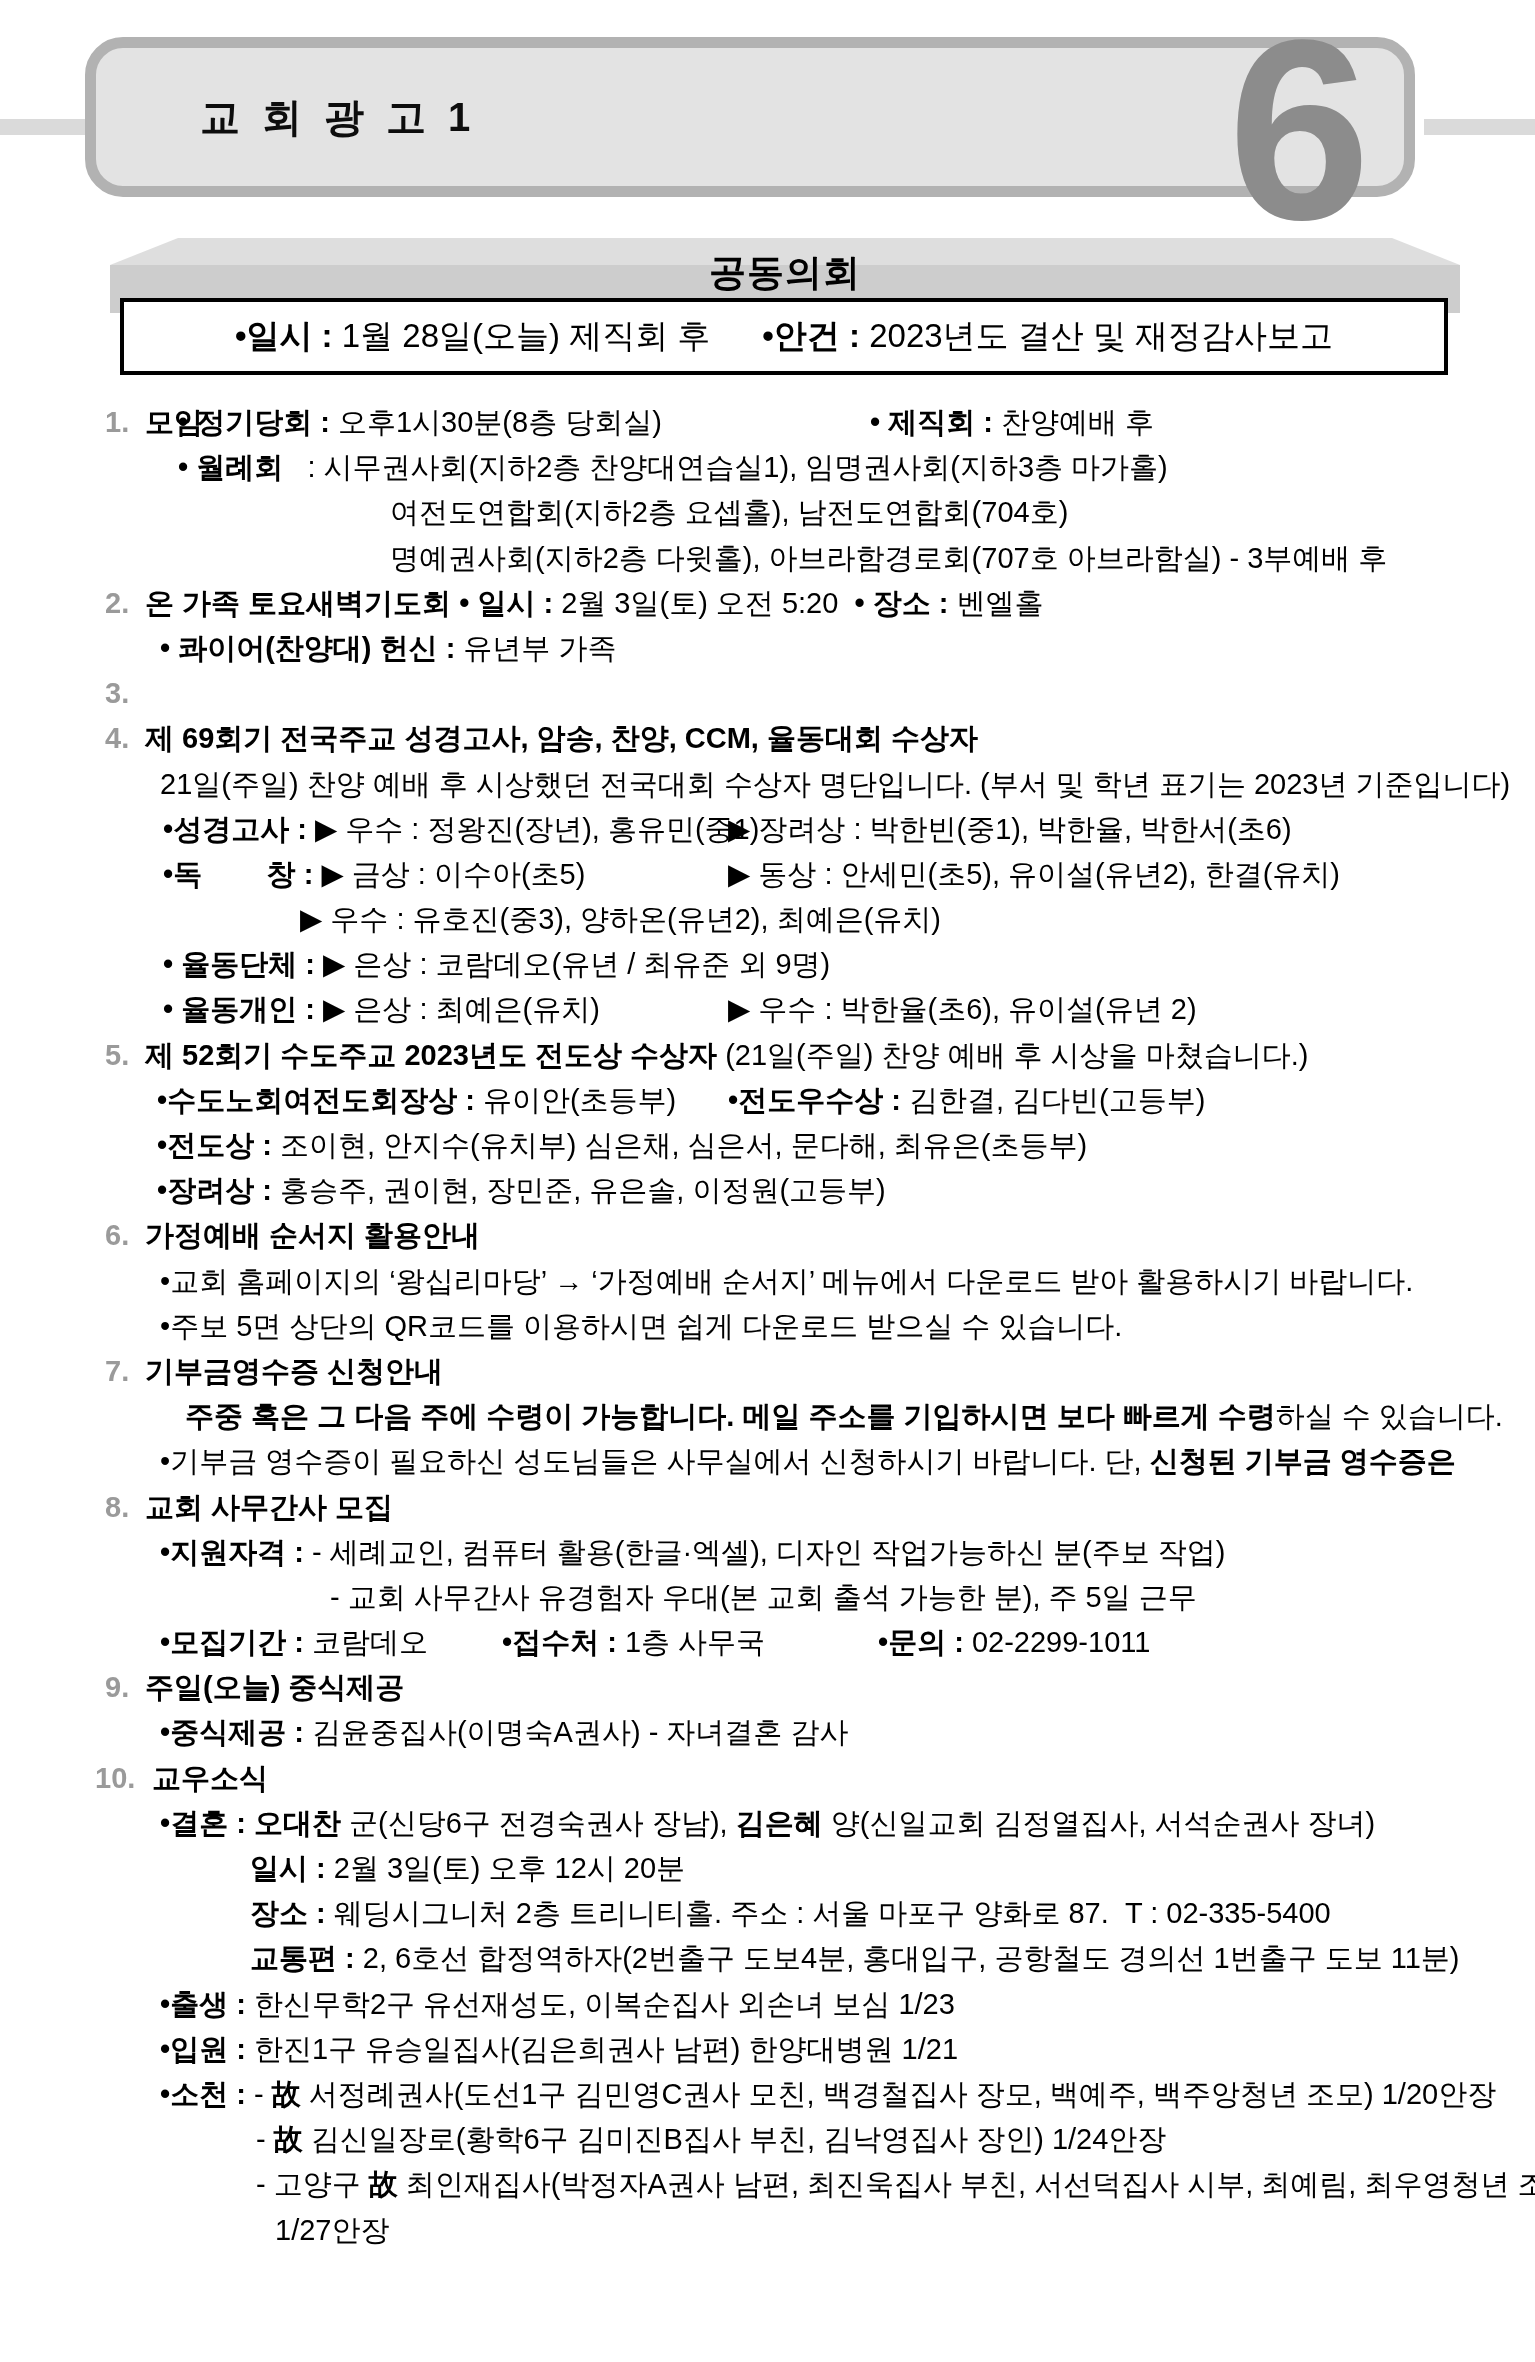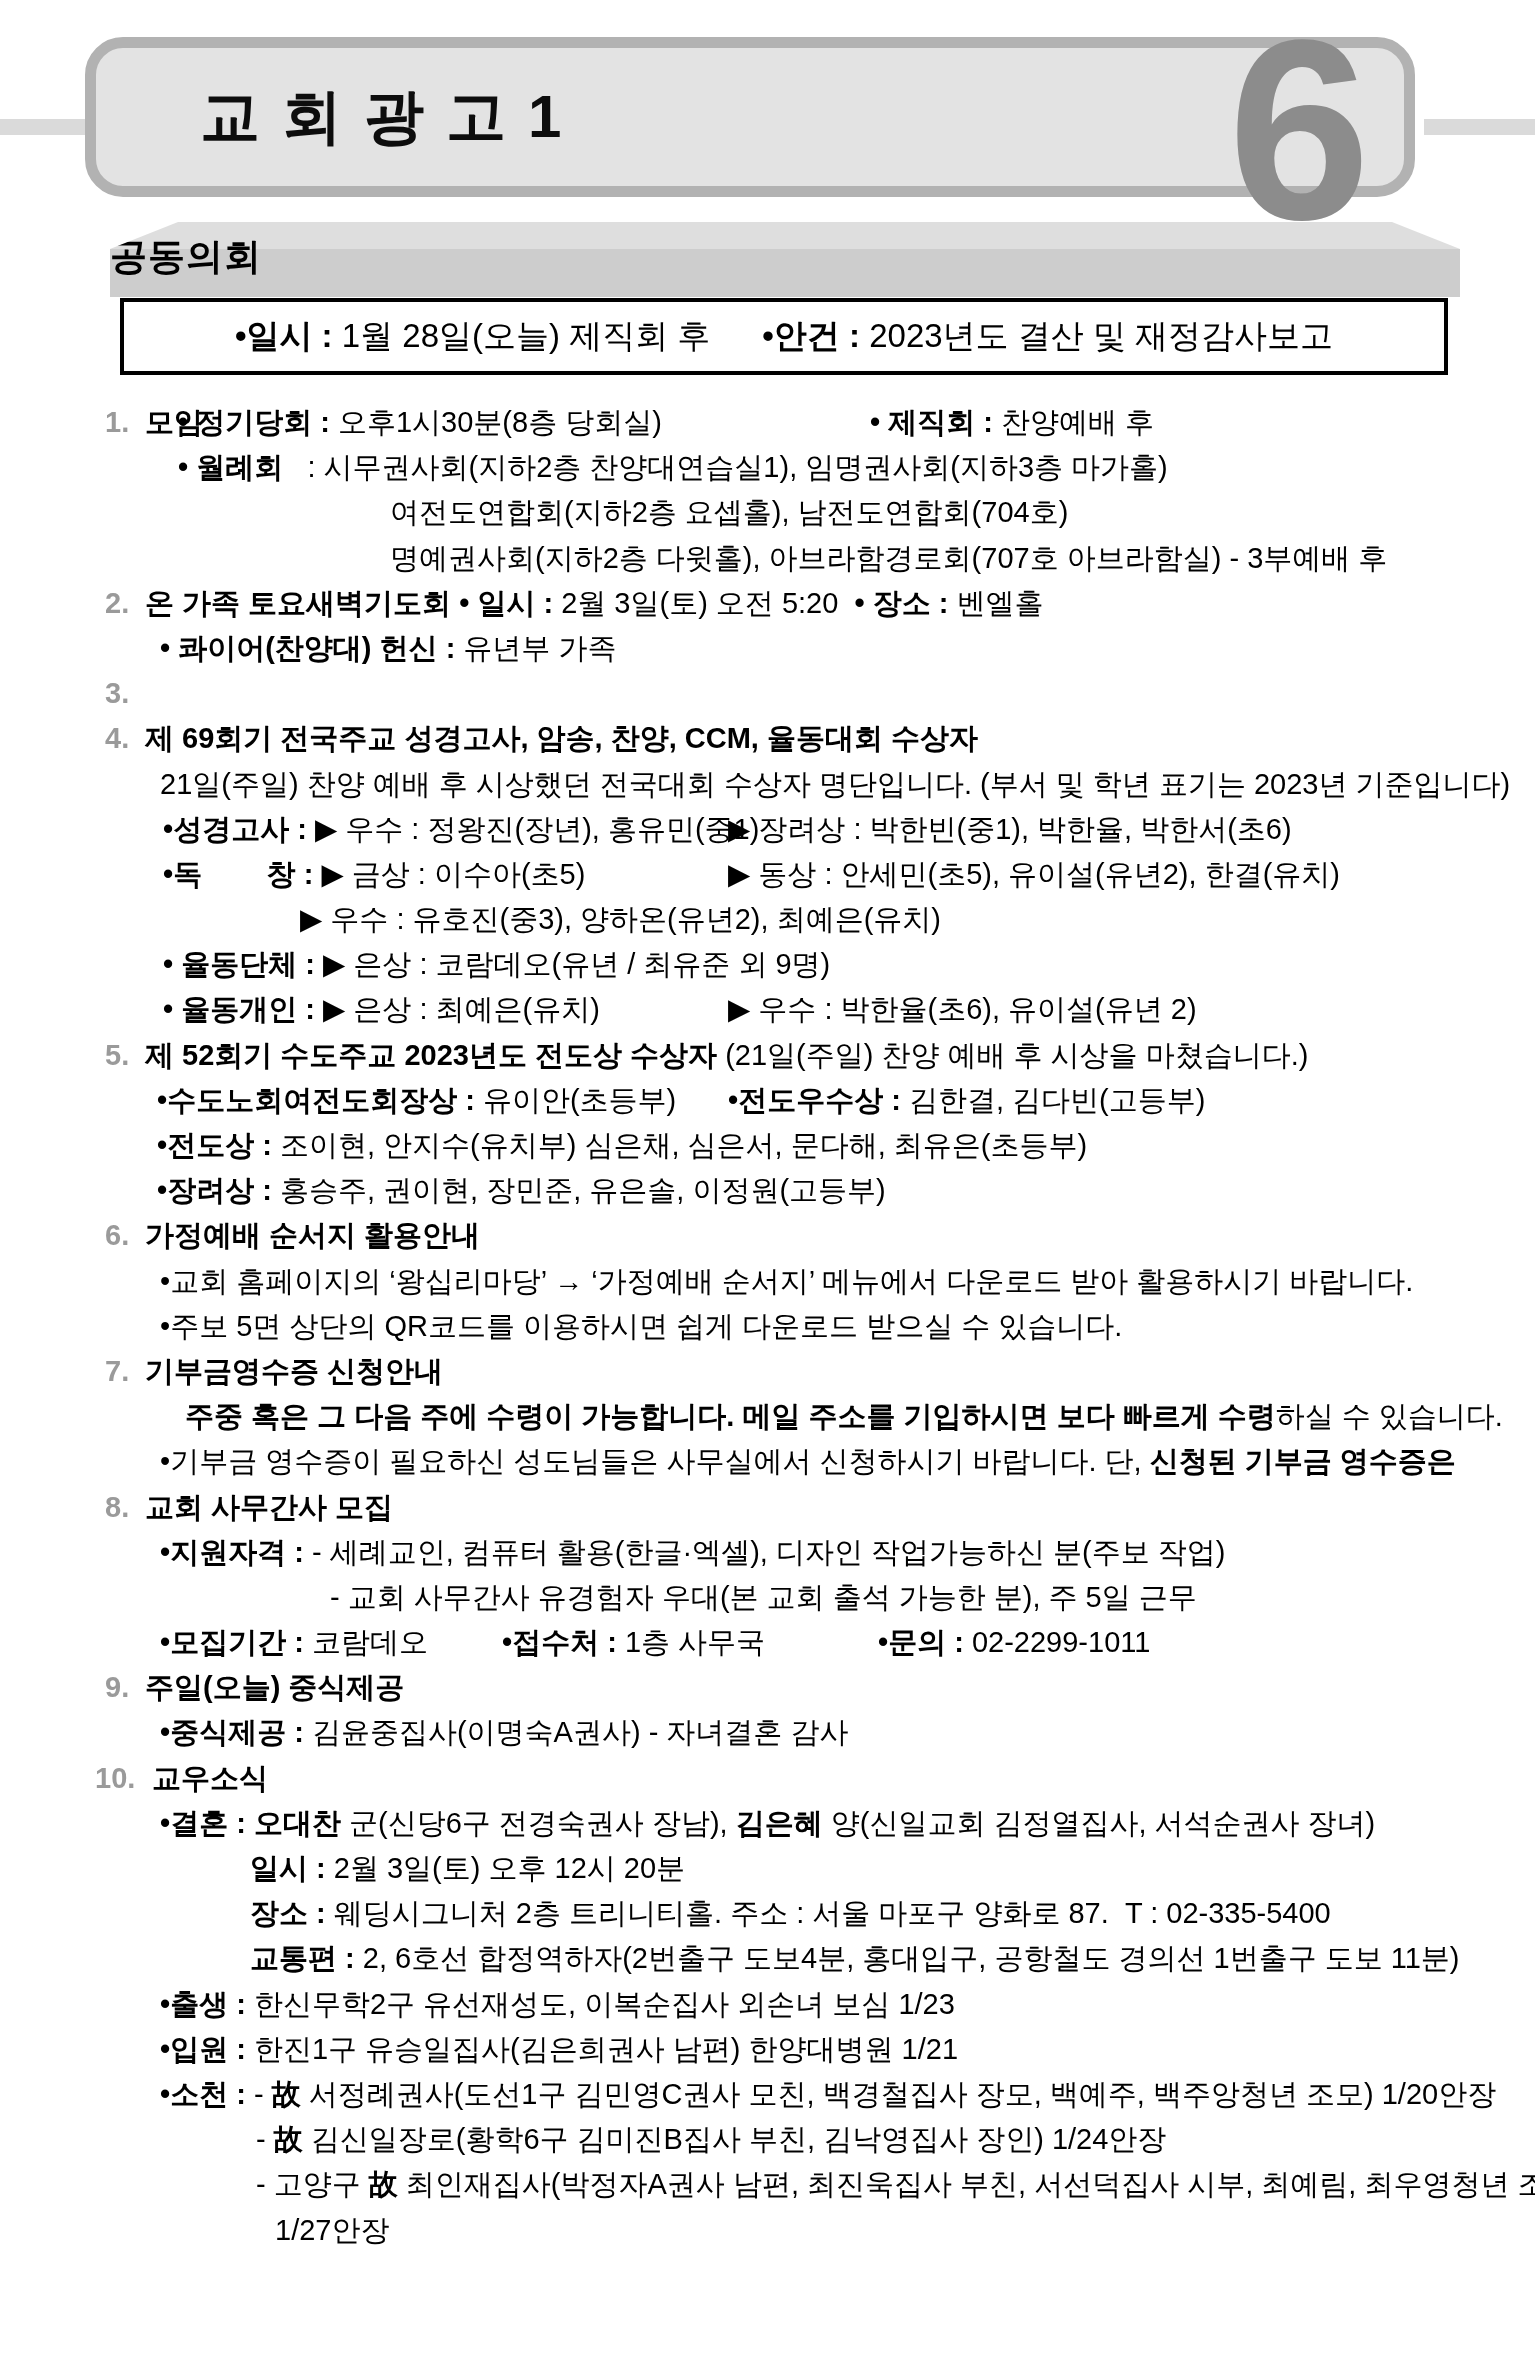--- a/index.html
+++ b/index.html
@@ -5,25 +5,25 @@
   html,body{margin:0;padding:0;background:#ffffff;}
   .page{position:relative;width:1535px;height:2362px;background:#ffffff;overflow:hidden;
         font-family:"Liberation Sans","DejaVu Sans",sans-serif;color:#000;}
   
   .side-bar{position:absolute;top:119px;height:16px;background:#dadada;}
   .side-bar.left{left:0;width:86px;}
   .side-bar.right{left:1424px;width:111px;}
   .titlebox{position:absolute;left:85px;top:37px;width:1330px;height:160px;box-sizing:border-box;
             background:#e3e3e3;border:11px solid #b2b2b2;border-radius:38px;z-index:1;}
   .title{position:absolute;left:104px;top:0;height:138px;line-height:138px;
-         font-size:60px;font-weight:bold;letter-spacing:22px;color:#0d0d0d;white-space:pre;}
+         font-size:40px;font-weight:bold;letter-spacing:22px;color:#0d0d0d;white-space:pre;}
   .six{position:absolute;left:1228px;top:2px;font-size:256px;line-height:1;font-weight:bold;
        color:#8c8c8c;z-index:2;}
   
-  .banner{position:absolute;left:110px;top:222px;width:1350px;height:75px;
+  .banner{position:absolute;left:110px;top:238px;width:1350px;height:75px;text-align:center;
           clip-path:polygon(68px 0,calc(100% - 68px) 0,100% 27px,100% 100%,0 100%,0 27px);
           background:linear-gradient(180deg,#dedede 0 27px,#cdcdcd 27px 100%);}
   .banner .lbl{font-size:37px;font-weight:bold;line-height:70px;letter-spacing:1px;}
   
   .notice{position:absolute;left:120px;top:298px;width:1328px;height:77px;box-sizing:border-box;
           border:4px solid #000;background:#fff;display:flex;align-items:center;justify-content:center;
           gap:52px;font-size:33px;white-space:pre;text-align:center;}
   .notice .lab{font-weight:bold;}
   
   .bodytext{position:absolute;left:0;top:400px;width:1535px;font-size:29px;}

